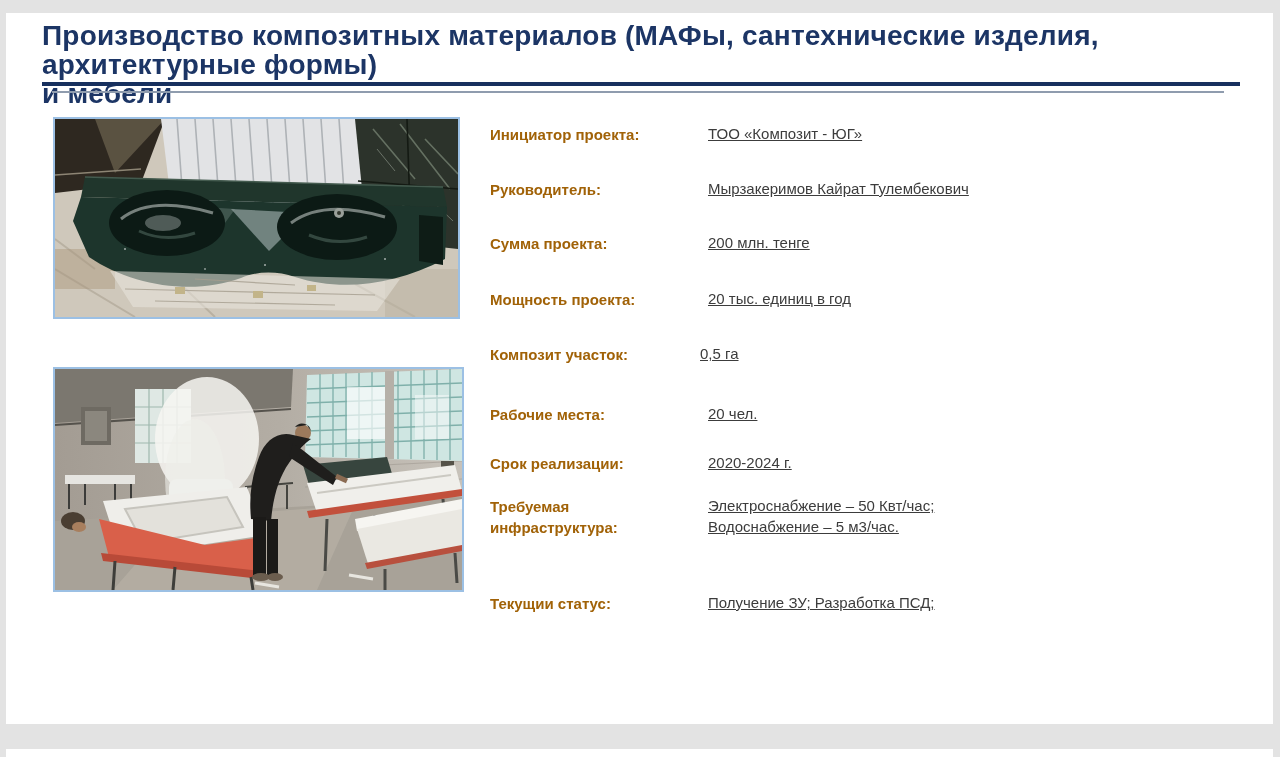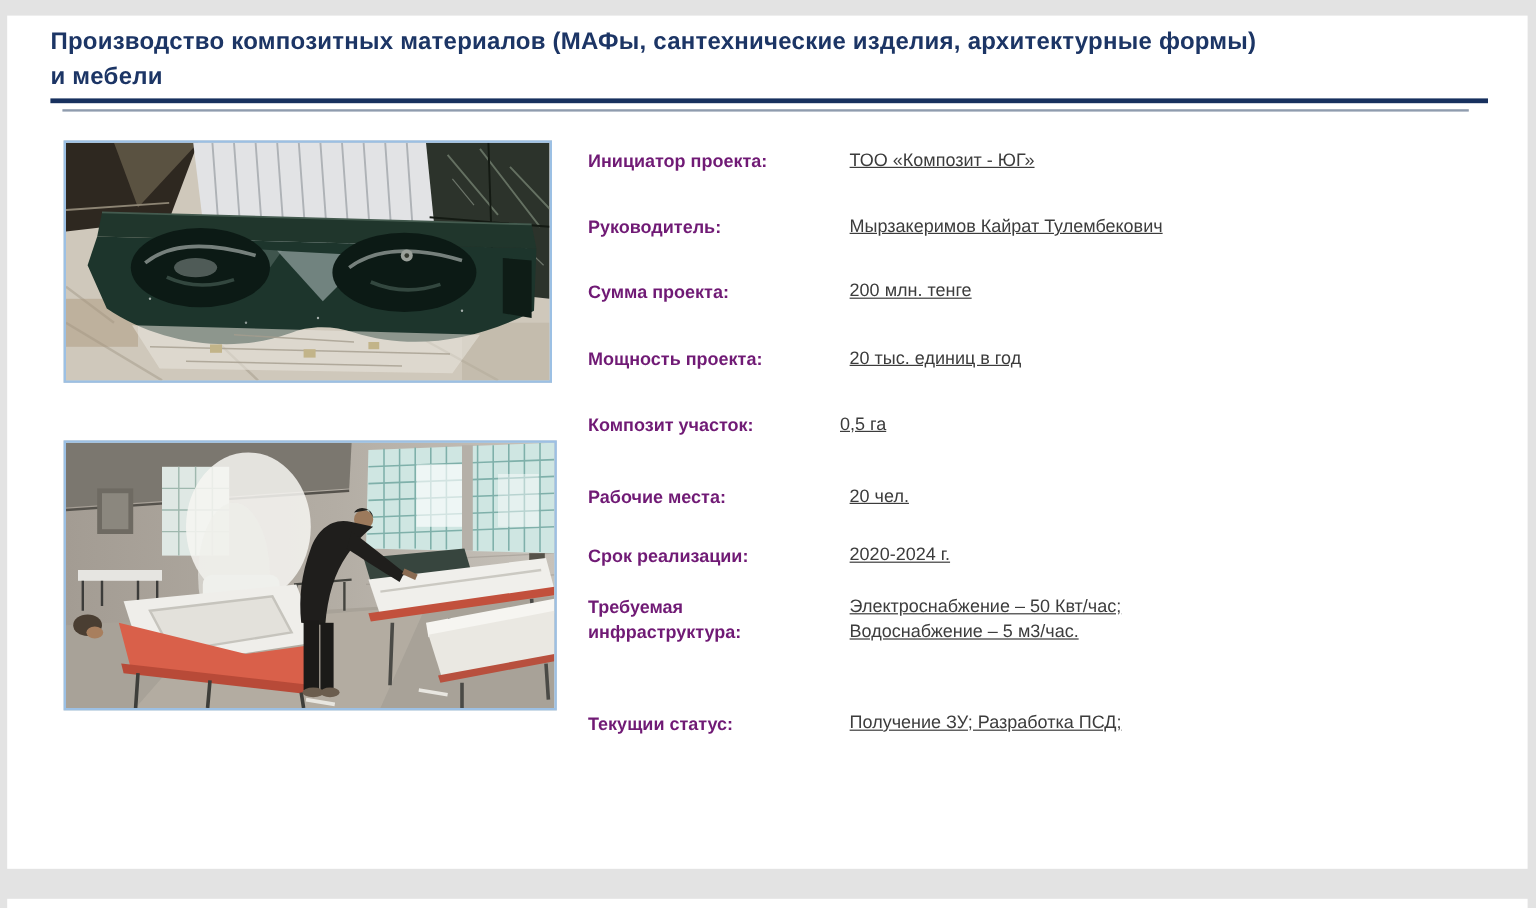--- a/index.html
+++ b/index.html
@@ -22,21 +22,21 @@
   .next-page {
     position: absolute;
     left: 6px; top: 749px;
     width: 1267px; height: 8px;
     background: #ffffff;
   }
   .title {
     position: absolute;
     left: 36px; top: 8px;
     width: 1226px;
-    font-size: 20px;
+    font-size: 28px;
     line-height: 29px;
     font-weight: bold;
     color: #1c3565;
     letter-spacing: 0.2px;
   }
   .rule-navy {
     position: absolute;
     left: 36px; top: 69px;
     width: 1198px; height: 4px;
     background: #17305e;
@@ -60,21 +60,21 @@
     position: absolute;
     left: 484px;
     width: 770px;
     font-size: 15px;
   }
   .lbl {
     position: absolute;
     left: 0; top: 0;
     width: 195px;
     font-weight: bold;
-    color: #701a75;
+    color: #a16207;
     line-height: 21px;
   }
   .val {
     position: absolute;
     left: 218px; top: 0;
     width: 540px;
     color: #3c3c3c;
     line-height: 20px;
     text-decoration: underline;
   }

